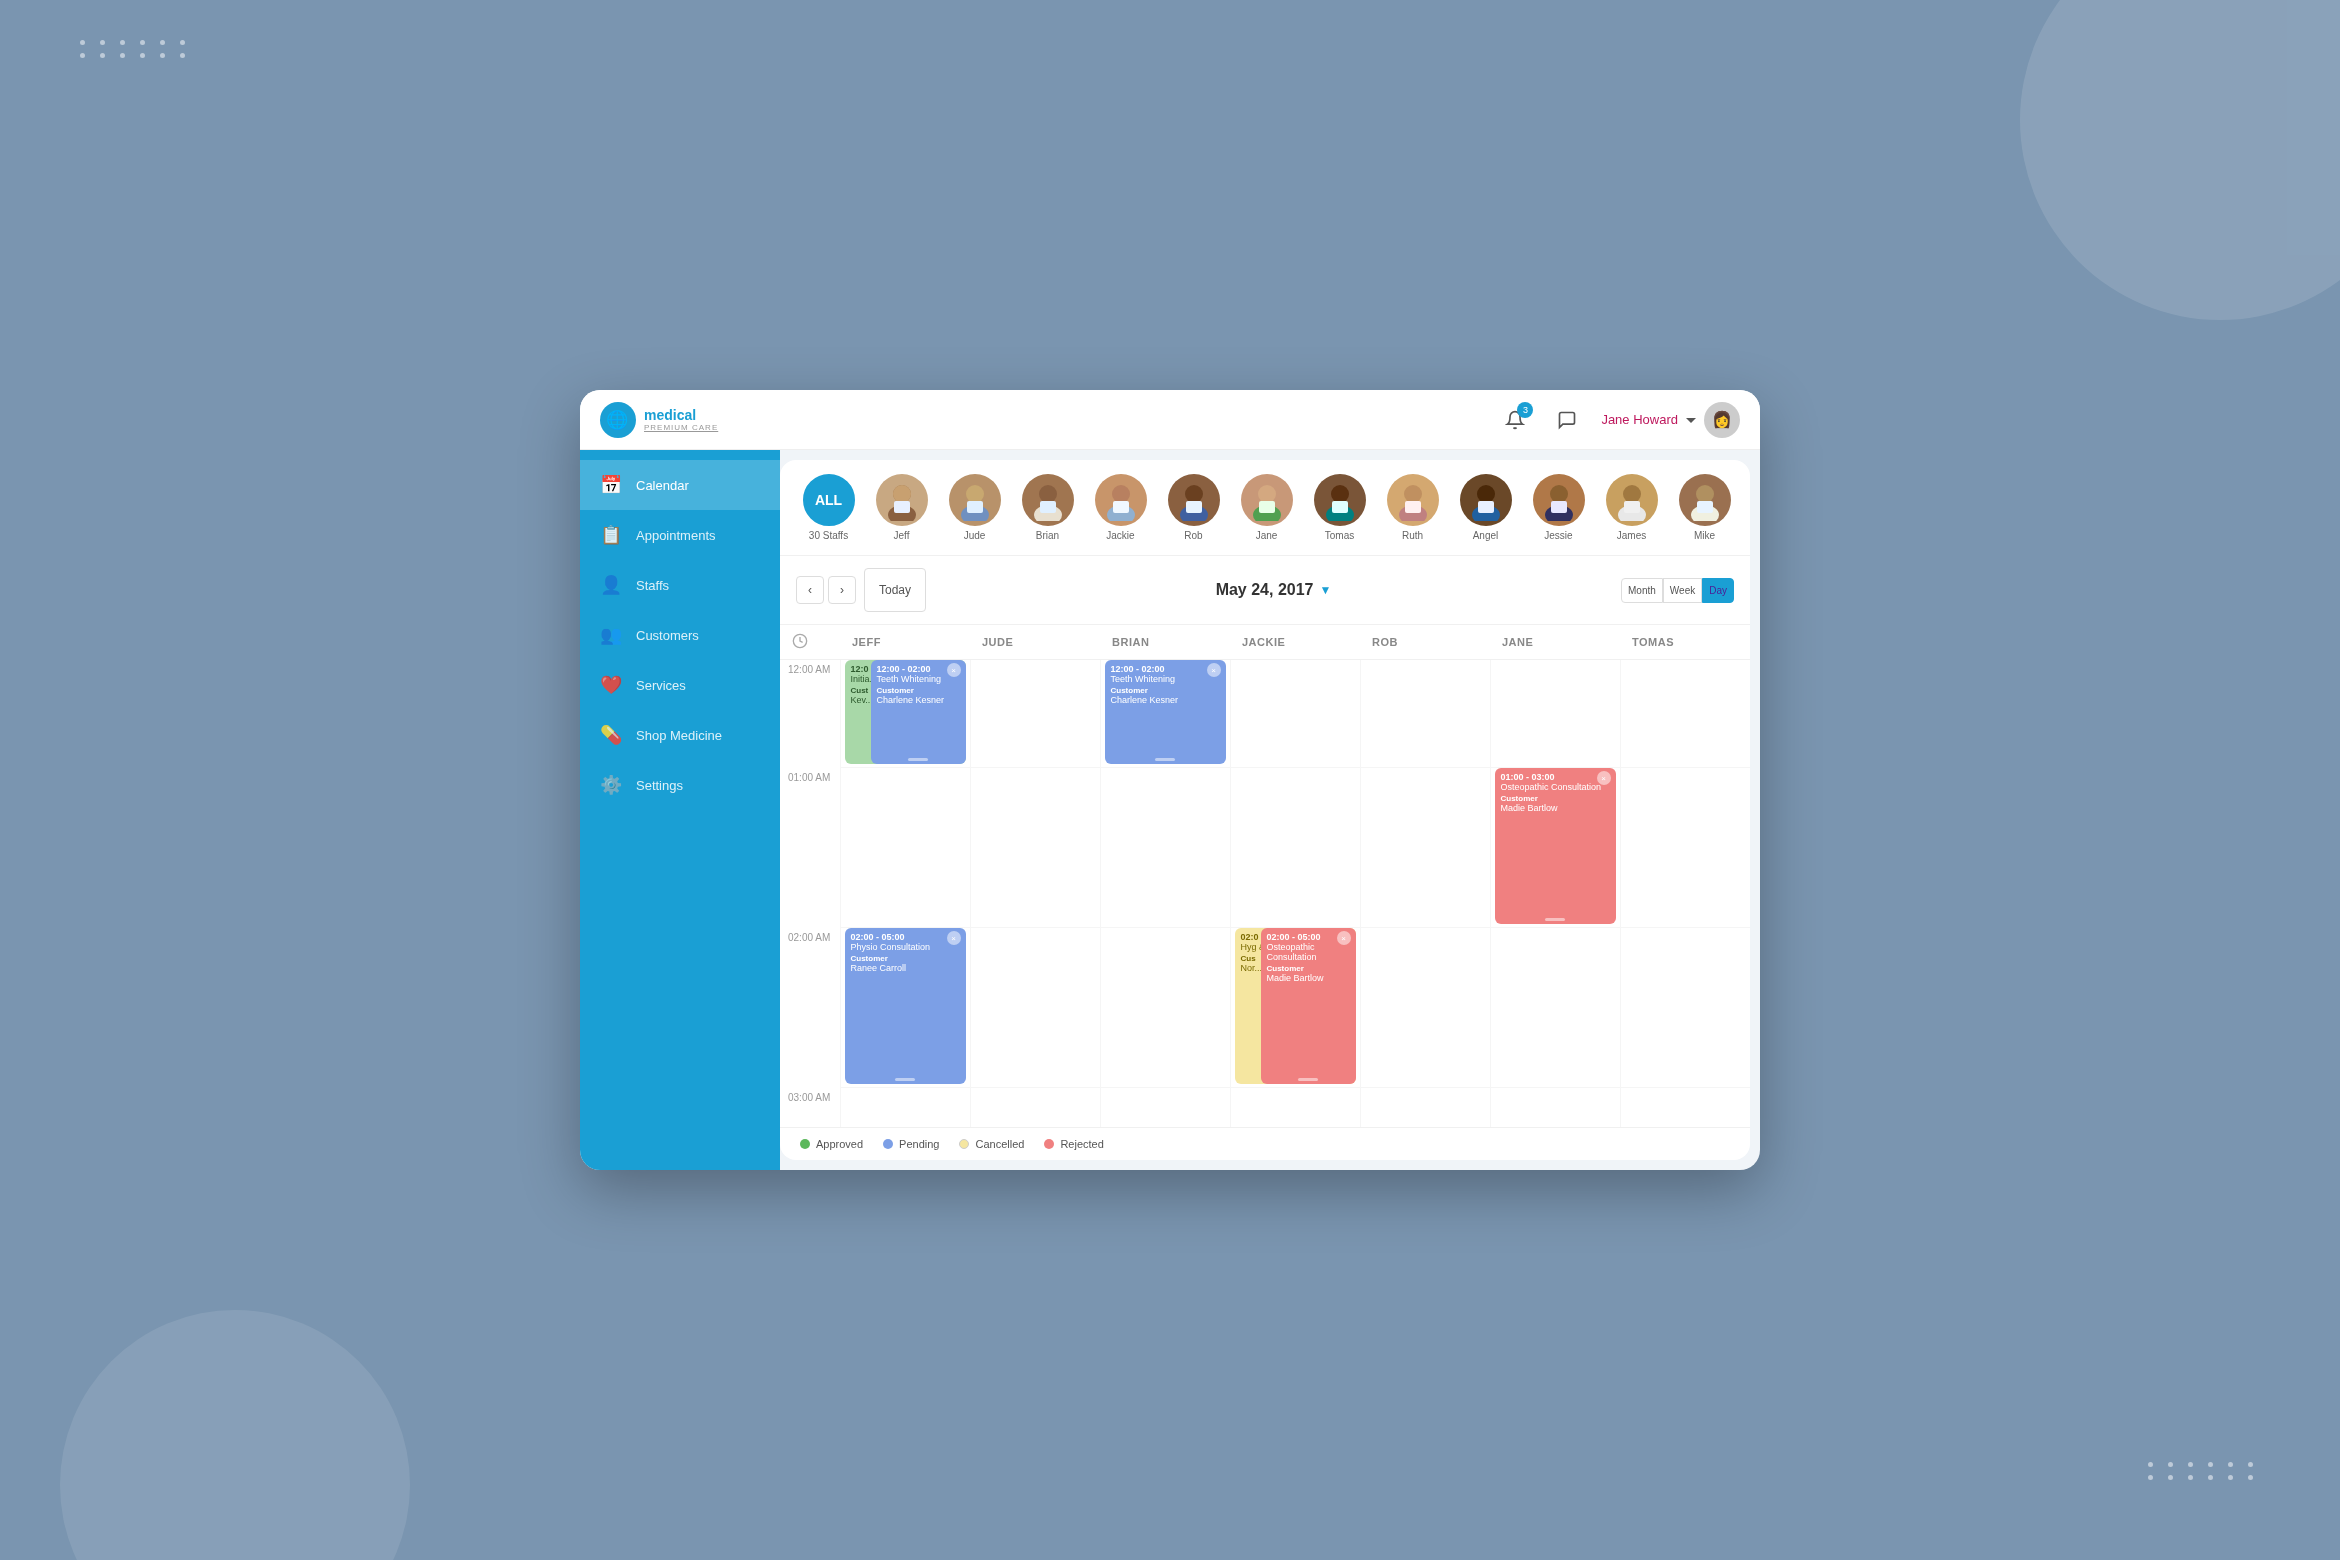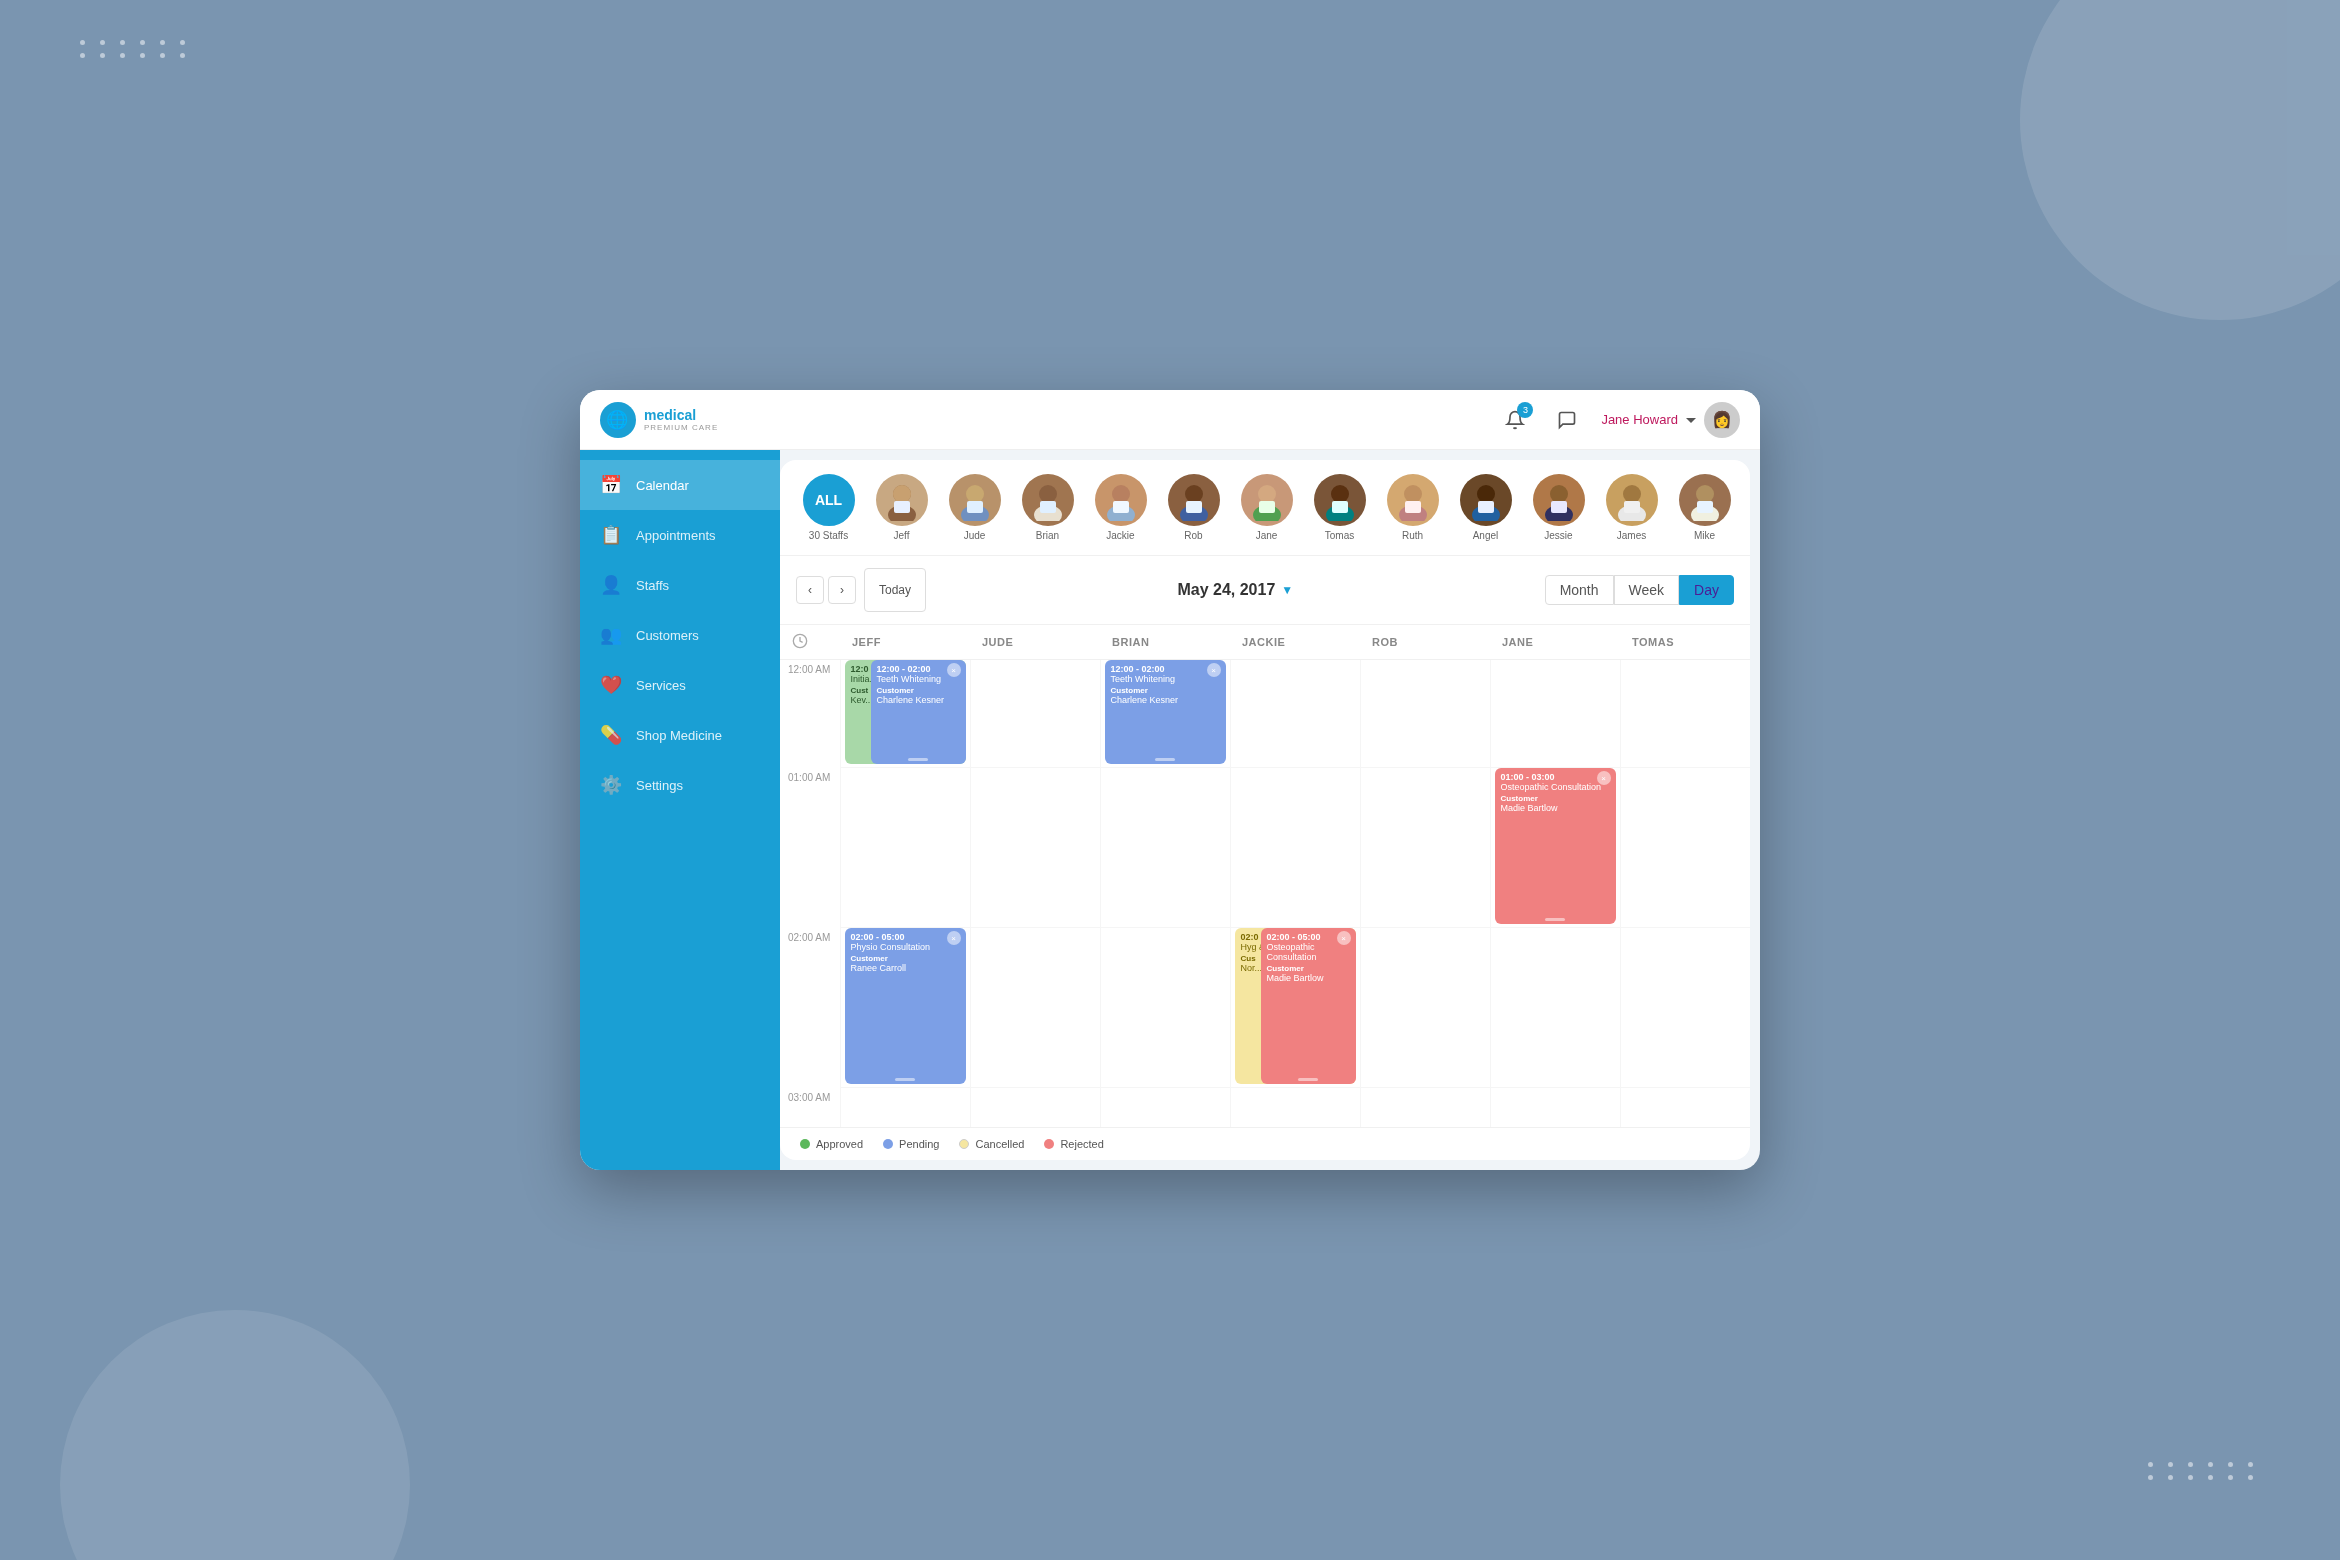--- a/index.html
+++ b/index.html
@@ -68,21 +68,21 @@
     }
     .logo-icon {
       width: 36px; height: 36px;
       background: #1a9fd4;
       border-radius: 50%;
       display: flex; align-items: center; justify-content: center;
       color: white; font-size: 18px;
     }
     .logo-text { display: flex; flex-direction: column; }
     .logo-name { font-size: 14px; font-weight: 700; color: #1a9fd4; }
-    .logo-sub { font-size: 8px; color: #999; letter-spacing: 1px; text-transform: uppercase; }
+    .logo-sub { font-size: 8px; color: #999; letter-spacing: 1px; text-transform: uppercase; text-decoration: underline; }
     .top-bar-spacer { flex: 1; }
     .top-bar-actions { display: flex; align-items: center; gap: 16px; }
     .notif-btn {
       position: relative;
       width: 36px; height: 36px;
       display: flex; align-items: center; justify-content: center;
       cursor: pointer;
     }
     .notif-badge {
       position: absolute;
@@ -233,23 +233,23 @@
       flex: 1;
       text-align: center;
       font-size: 16px;
       font-weight: 600;
       color: #333;
       display: flex; align-items: center; justify-content: center; gap: 6px;
     }
     .date-title .caret { color: #1a9fd4; font-size: 12px; }
     .view-toggle { display: flex; }
     .view-btn {
-      padding: 6px 14px;
+      padding: 6px 6px;
       border: 1px solid #ddd;
-      font-size: 14px;
+      font-size: 10px;
       cursor: pointer;
       background: white;
       color: #555;
     }
     .view-btn:first-child { border-radius: 4px 0 0 4px; }
     .view-btn:last-child { border-radius: 0 4px 4px 0; }
     .view-btn.active { background: #1a9fd4; color: #4c1d95; border-color: #1a9fd4; }
     
     .calendar-grid {
       flex: 1;

